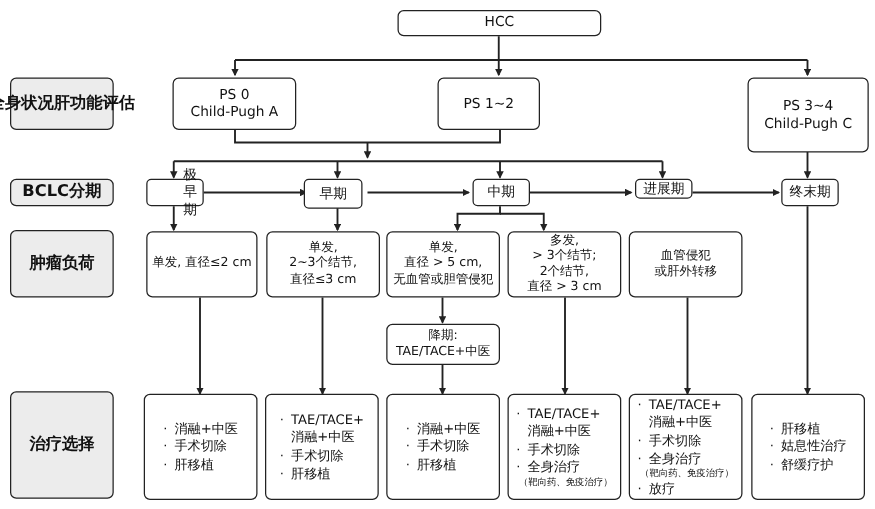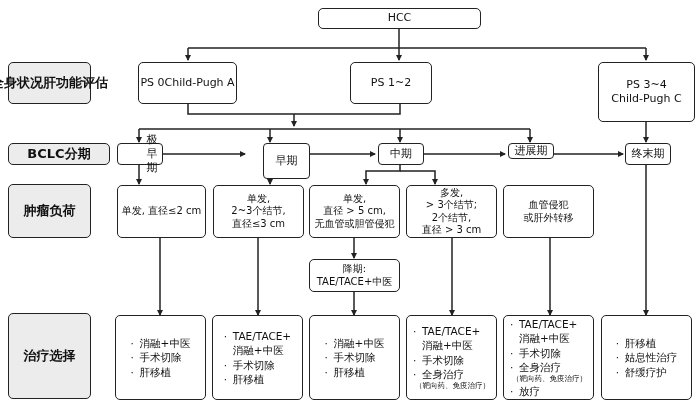--- a/index.html
+++ b/index.html
@@ -63,50 +63,50 @@
   <line x1="354" y1="292" x2="354" y2="315" marker-end="url(#arr)"></line>
   <line x1="452" y1="238" x2="452" y2="315" marker-end="url(#arr)"></line>
   <line x1="550" y1="238" x2="550" y2="315" marker-end="url(#arr)"></line>
   <line x1="646" y1="165" x2="646" y2="315" marker-end="url(#arr)"></line>
 </svg>
 
 <div class="box label" style="left:8px;top:62px;width:83px;height:42px;">
   <span class="line">全身状况</span>
   <span class="line">肝功能评估</span>
 </div>
-<div class="box label" style="left:8px;top:143px;width:102px;height:22px;">
+<div class="box label" style="left:8px;top:143px;width:83px;height:22px;">
   <span>BCLC分期</span>
 </div>
 <div class="box label" style="left:8px;top:184px;width:83px;height:54px;">
   <span>肿瘤负荷</span>
 </div>
 <div class="box label" style="left:8px;top:313px;width:83px;height:86px;">
   <span>治疗选择</span>
 </div>
 
 <div class="box" style="left:318px;top:8px;width:163px;height:21px;font-size:11px;">
   <span>HCC</span>
 </div>
 
-<div class="box" style="left:138px;top:62px;width:99px;height:42px;font-size:11px;">
+<div class="box" style="left:138px;top:62px;width:99px;height:42px;flex-direction:column;font-size:11px;">
   <span class="line">PS 0</span>
   <span class="line">Child-Pugh A</span>
 </div>
 <div class="box" style="left:350px;top:62px;width:82px;height:42px;flex-direction:column;font-size:11px;">
   <span class="line">PS 1~2</span>
 </div>
 <div class="box" style="left:598px;top:62px;width:97px;height:60px;flex-direction:column;font-size:11px;">
   <span class="line">PS 3~4</span>
   <span class="line">Child-Pugh C</span>
 </div>
 
 <div class="box stage" style="left:117px;top:143px;width:46px;height:22px;padding-left:24px;">
     <span>极早期</span>
   </div>
-<div class="box stage" style="left:263px;top:143px;width:47px;height:36px;">
+<div class="box stage" style="left:243px;top:143px;width:47px;height:24px;">
     <span>早期</span>
   </div>
 <div class="box stage" style="left:378px;top:143px;width:46px;height:22px;">
     <span>中期</span>
   </div>
 <div class="box stage" style="left:508px;top:143px;width:46px;height:16px;">
     <span>进展期</span>
   </div>
 <div class="box stage" style="left:625px;top:143px;width:46px;height:22px;">
     <span>终末期</span>

